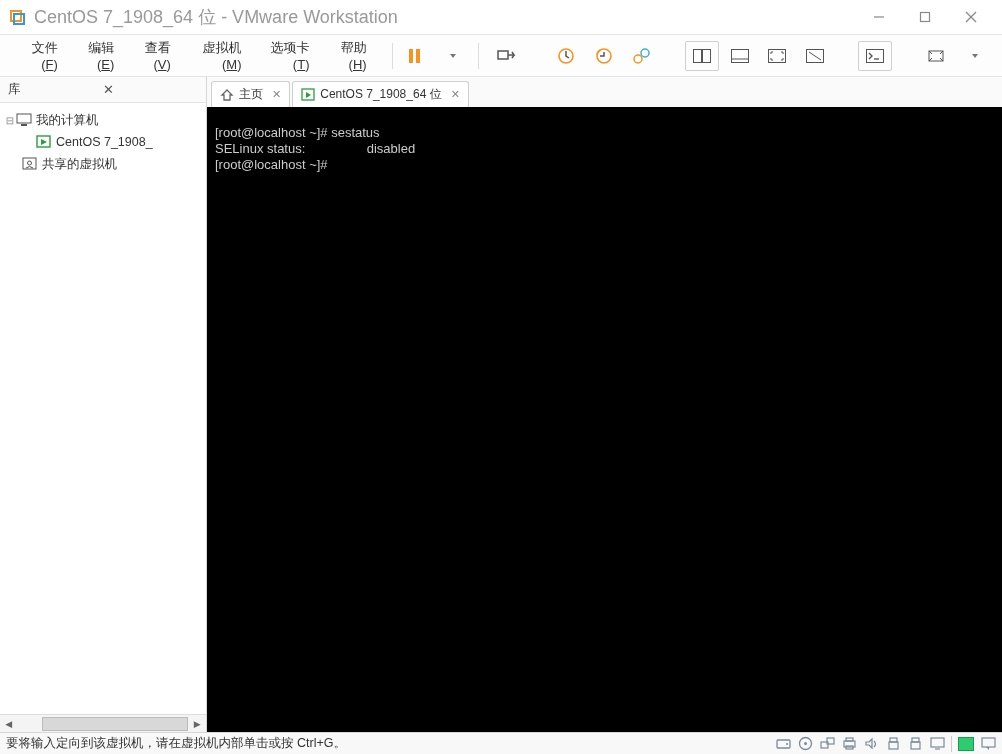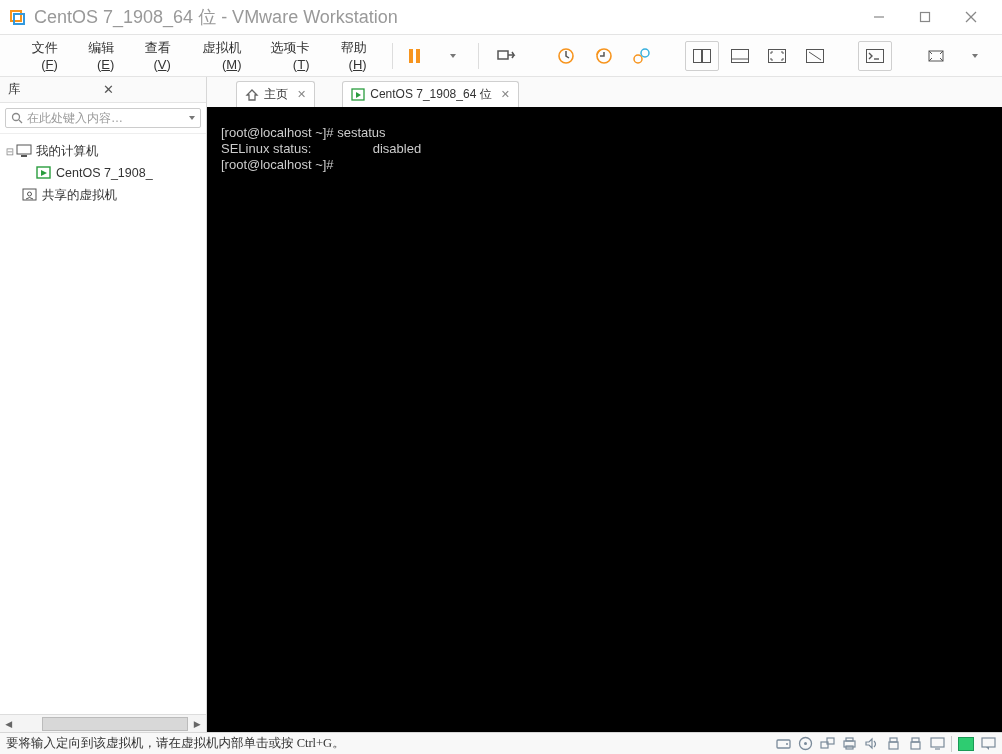--- a/index.html
+++ b/index.html
@@ -42,29 +42,29 @@
     .tree-row .indent1 { width: 18px; }
     .tree-row .indent2 { width: 32px; }
     .tree-row .node-icon { width: 16px; height: 16px; margin-right: 4px; display: inline-flex; align-items: center; justify-content: center; }
     .sidebar-scroll { height: 18px; background: #f4f4f4; border-top: 1px solid #ddd; display: flex; align-items: center; }
     .sidebar-scroll .thumb { height: 14px; background: #d8d8d8; border: 1px solid #bbb; margin-left: 24px; width: 150px; }
     .sidebar-scroll .arrow { width: 18px; text-align: center; color: #666; font-size: 9px; }
 
     
     .content { flex: 1; display: flex; flex-direction: column; min-width: 0; }
     .tab-strip { height: 30px; display: flex; align-items: flex-end; padding-left: 4px; padding-top: 4px; background: #fafafa; gap: 2px; }
-    .tab { height: 26px; border: 1px solid #cfcfcf; border-bottom: none; border-radius: 3px 3px 0 0; background: #fff; display: flex; align-items: center; padding: 0 8px; font-size: 12px; color: #333; gap: 5px; margin-left: 25px; }
+    .tab { height: 26px; border: 1px solid #cfcfcf; border-bottom: none; border-radius: 3px 3px 0 0; background: #fff; display: flex; align-items: center; padding: 0 8px; font-size: 12px; color: #333; gap: 5px; }
     .tab .close-x { color: #888; font-size: 11px; margin-left: 4px; }
     .tab.active { background: #fff; font-weight: normal; position: relative; }
-    .terminal { flex: 1; background: #000; color: #ccc; font-family: "Courier New", Consolas, monospace; font-size: 13px; line-height: 16px; padding: 2px 14px; white-space: pre; overflow: hidden; }
+    .terminal { flex: 1; background: #000; color: #ccc; font-family: "Courier New", Consolas, monospace; font-size: 13px; line-height: 16px; padding: 2px 8px; white-space: pre; overflow: hidden; }
     .terminal .line { display: block; }
 
     
     .status-bar { height: 22px; background: #f8f8f8; border-top: 1px solid #d7d7d7; display: flex; align-items: center; padding: 0 6px; font-size: 12.5px; color: #333; }
-    .status-bar .status-text { flex: 1; font-family: Liberation Serif, serif; }
+    .status-bar .status-text { flex: 1; }
     .status-tray { display: flex; align-items: center; gap: 6px; }
     .status-tray .tray-icon { width: 16px; height: 16px; display: inline-flex; align-items: center; justify-content: center; color: #7a8a9a; font-size: 12px; }
     .status-tray .active-ind { width: 16px; height: 14px; background: #2ecc71; border: 1px solid #1a9a55; }
 
     svg { display: block; }
   </style>
 </head>
 <body>
 
 <div class="title-bar">
@@ -196,32 +196,20 @@
   <span class="tool-btn caret"></span>
 </div>
 
 <div class="main-area">
 
   <div class="sidebar">
     <div class="sidebar-header">
       <span>库</span>
       <span class="close-x">✕</span>
     </div>
-    <div class="search-row">
-      <div class="search-box">
-        <span class="mag">
-          <svg width="12" height="12">
-              <circle cx="5" cy="5" r="3.5" fill="none" stroke="#888" stroke-width="1.3"></circle>
-              <line x1="8" y1="8" x2="11" y2="11" stroke="#888" stroke-width="1.3"></line>
-            </svg>
-        </span>
-        <input type="text" placeholder="在此处键入内容…" style="">
-        <span class="caret"></span>
-      </div>
-    </div>
     <div class="tree">
       <div class="tree-row">
         <span class="toggle">⊟</span>
         <span class="node-icon">
           <svg width="16" height="14">
               <rect x="1" y="1" width="14" height="9" fill="none" stroke="#555"></rect>
               <rect x="5" y="11" width="6" height="2" fill="#555"></rect>
             </svg>
         </span>
         <span>我的计算机</span>

